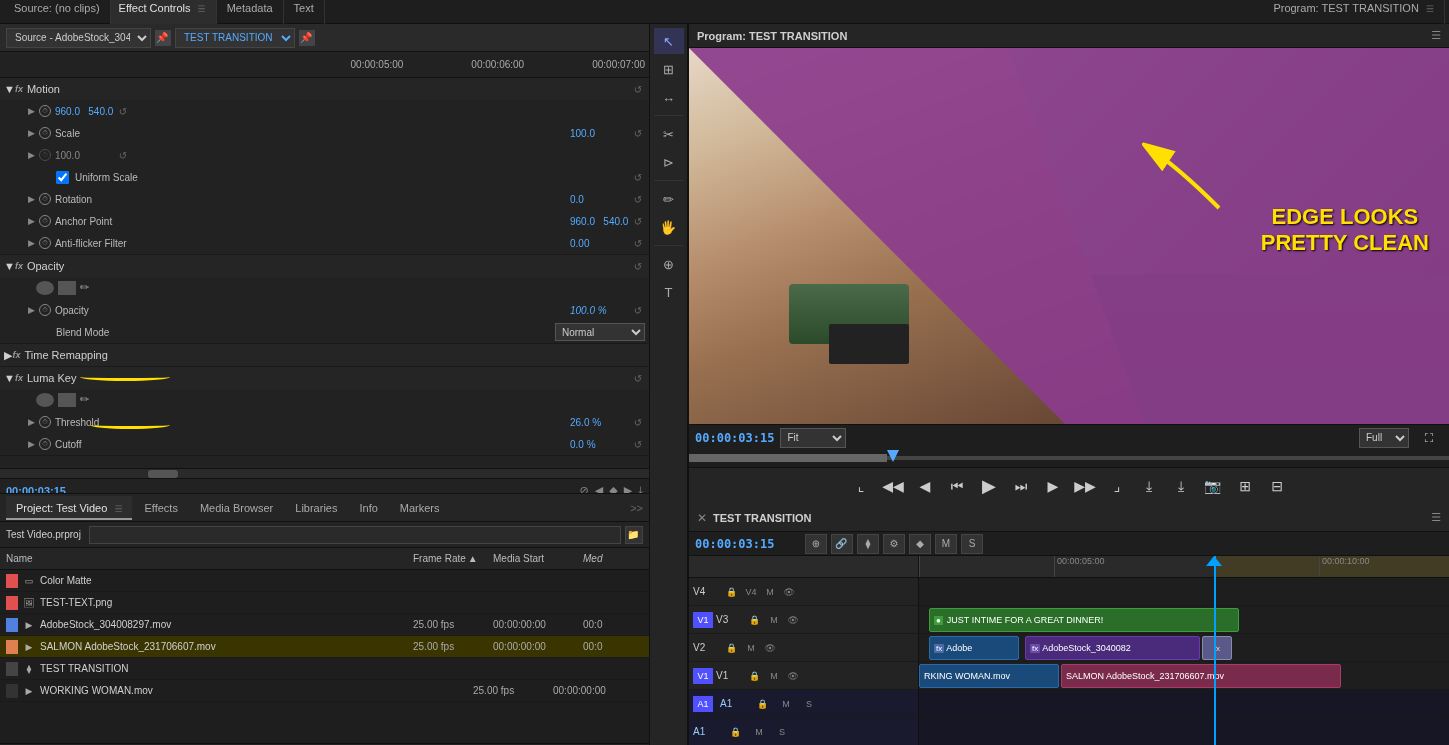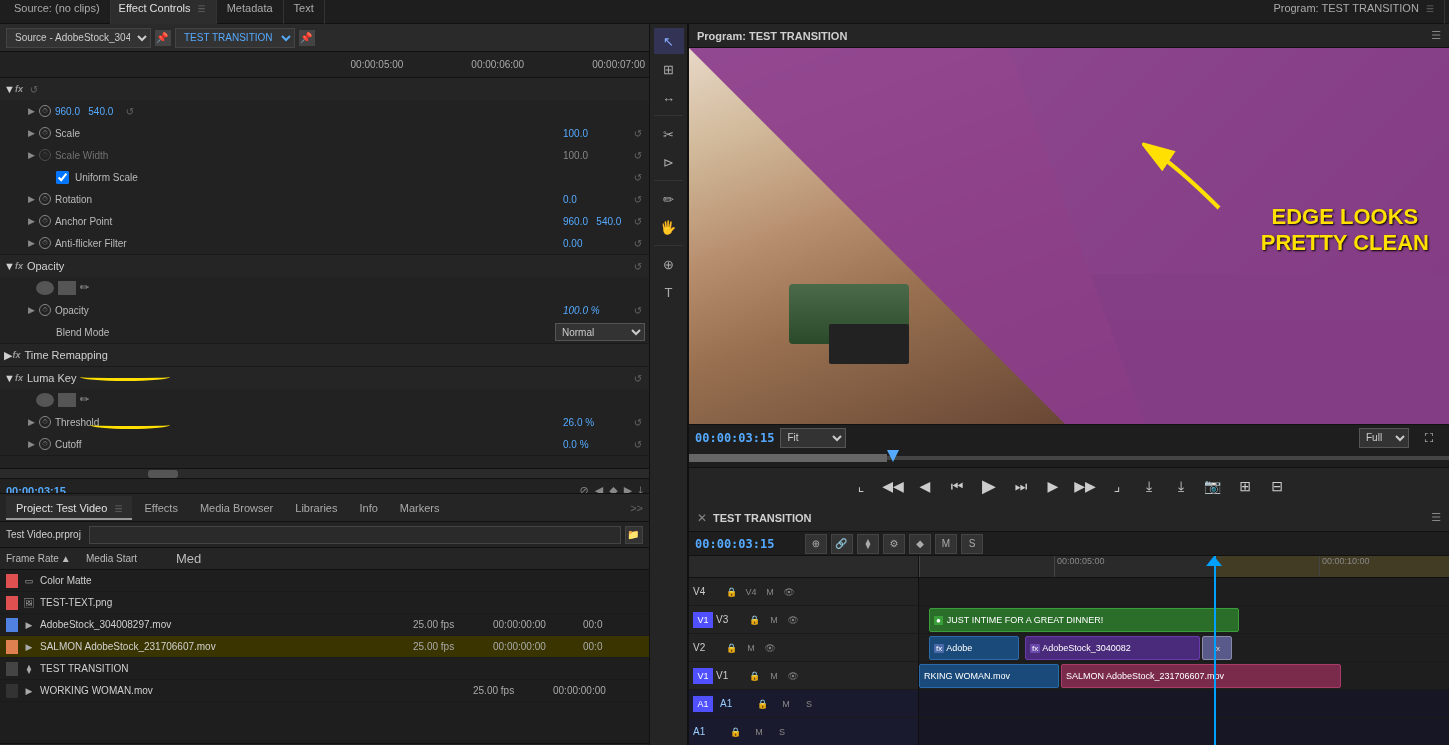--- a/index.html
+++ b/index.html
@@ -177,21 +177,21 @@
       flex-shrink: 0;
     }
     .prop-name {
       flex: 1;
       color: #bbb;
       font-size: 10px;
     }
     .prop-value {
       color: #5af;
       font-size: 10px;
-      margin-right: 8px;
+      margin-right: 1px;
       min-width: 60px;
     }
     .prop-reset {
       width: 14px; height: 14px;
       color: #666;
       font-size: 10px;
       cursor: pointer;
       display: flex; align-items: center; justify-content: center;
     }
 
@@ -370,21 +370,21 @@
       display: flex;
       height: 22px;
       background: #252525;
       align-items: center;
       border-bottom: 1px solid #111;
       padding: 0 6px;
     }
     .plh-name { flex: 1; color: #bbb; font-size: 10px; }
     .plh-fps { width: 80px; color: #bbb; font-size: 10px; display: flex; align-items: center; gap: 2px; }
     .plh-start { width: 90px; color: #bbb; font-size: 10px; }
-    .plh-media { width: 60px; color: #bbb; font-size: 13px; }
+    .plh-media { width: 60px; color: #bbb; font-size: 10px; font-style: italic; }
 
     .project-list {
       flex: 1;
       overflow-y: auto;
     }
     .project-item {
       display: flex;
       align-items: center;
       height: 22px;
       padding: 0 6px;
@@ -811,20 +811,21 @@
           <span>00:00:07:00</span>
         </div>
       </div>
 
       <div class="ec-properties">
 
         <div class="effect-group">
           <div class="effect-header">
             <span class="arrow">▼</span>
             <span class="fx-badge">fx</span>
+            <span class="effect-name">Motion</span>
             <span class="prop-reset">↺</span>
           </div>
 
           <div class="prop-row">
             <span class="arrow">▶</span>
             <span class="stopwatch-icon">⏱</span>
             <span class="prop-value" style="color:#5af;">960.0 &nbsp; 540.0</span>
             <span class="prop-reset">↺</span>
           </div>
 
@@ -832,21 +833,20 @@
             <span class="arrow">▶</span>
             <span class="stopwatch-icon">⏱</span>
             <span class="prop-name">Scale</span>
             <span class="prop-value" style="color:#5af;">100.0</span>
             <span class="prop-reset">↺</span>
           </div>
 
           <div class="prop-row">
             <span class="arrow">▶</span>
             <span class="stopwatch-icon" style="opacity:0.4">⏱</span>
-            <span class="prop-name" style="opacity:0.5">Scale Width</span>
             <span class="prop-value" style="color:#888;">100.0</span>
             <span class="prop-reset">↺</span>
           </div>
 
           <div class="checkbox-row">
             <input type="checkbox" checked="" style="">
             <span class="checkbox-label">Uniform Scale</span>
             <span class="prop-reset" style="margin-left:auto">↺</span>
           </div>
 
@@ -981,20 +981,21 @@
         <span class="expand-icon">&gt;&gt;</span>
       </div>
 
       <div class="project-toolbar">
         <span class="prj-filename">Test Video.prproj</span>
         <input class="prj-search" type="text" placeholder="" style="">
         <button class="prj-folder-btn">📁</button>
       </div>
 
       <div class="project-list-header">
+        <span class="plh-name">Name</span>
         <span class="plh-fps">Frame Rate <span>▲</span></span>
         <span class="plh-start">Media Start</span>
         <span class="plh-media">Med</span>
       </div>
 
       <div class="project-list">
         <div class="project-item">
           <div class="item-color-bar" style="background:#e05050;"></div>
           <div class="item-icon">▭</div>
           <span class="item-name">Color Matte</span>

